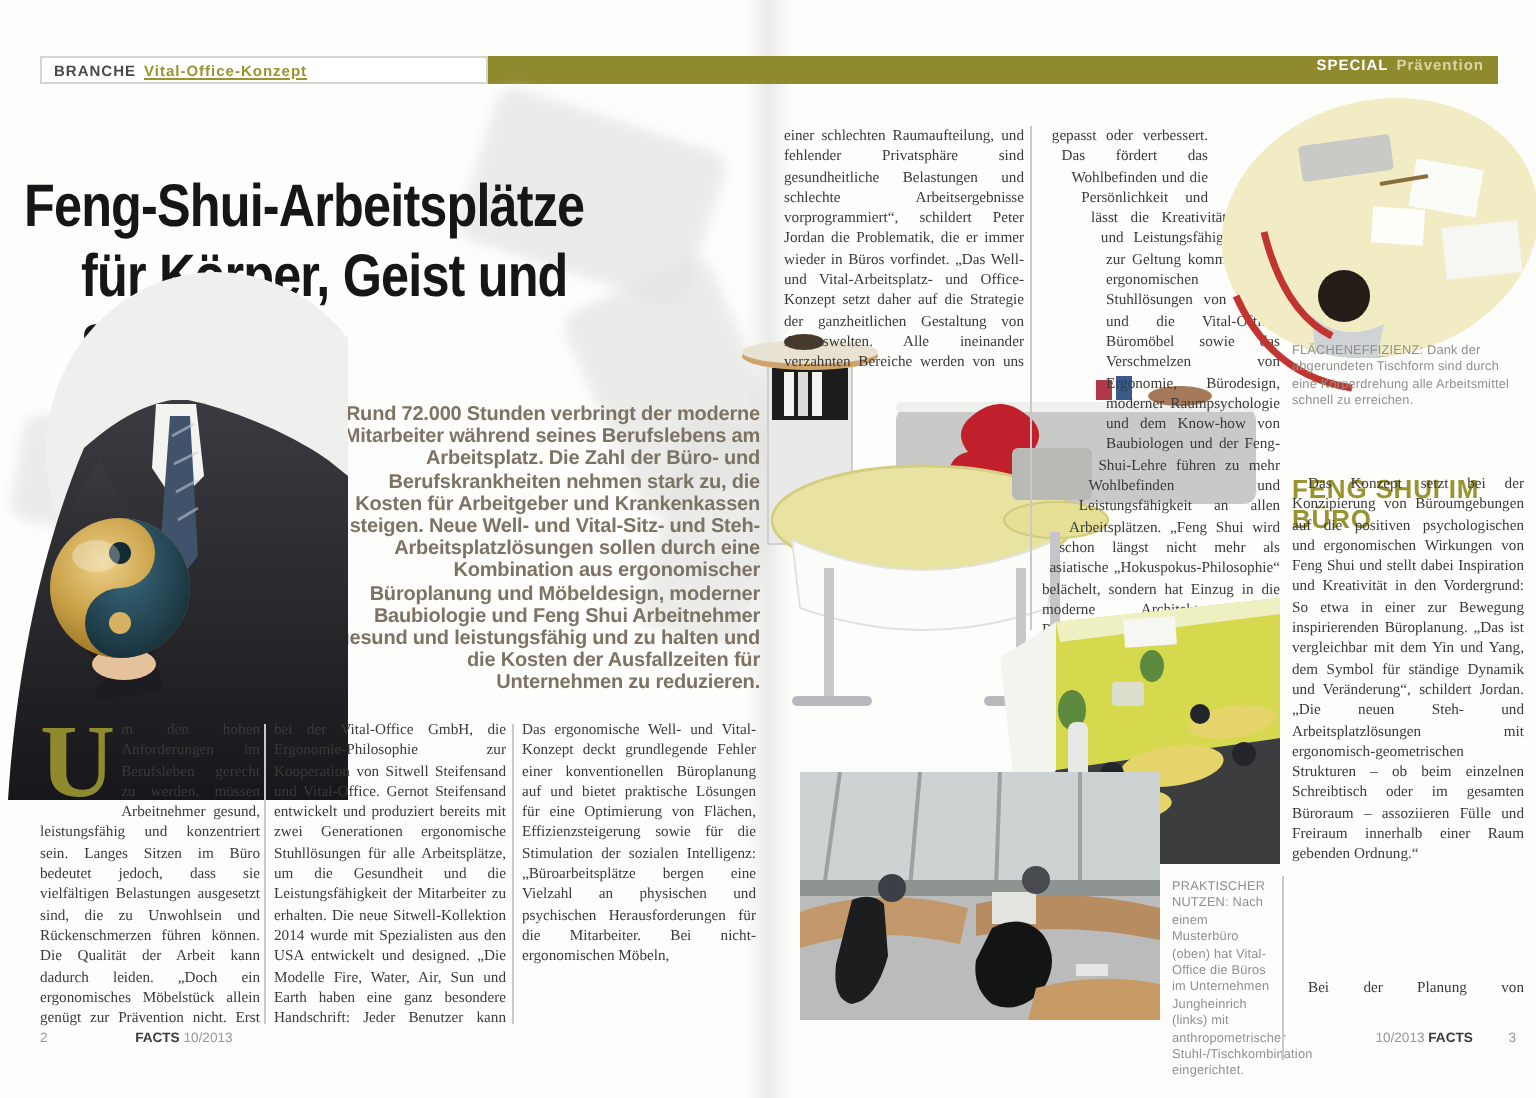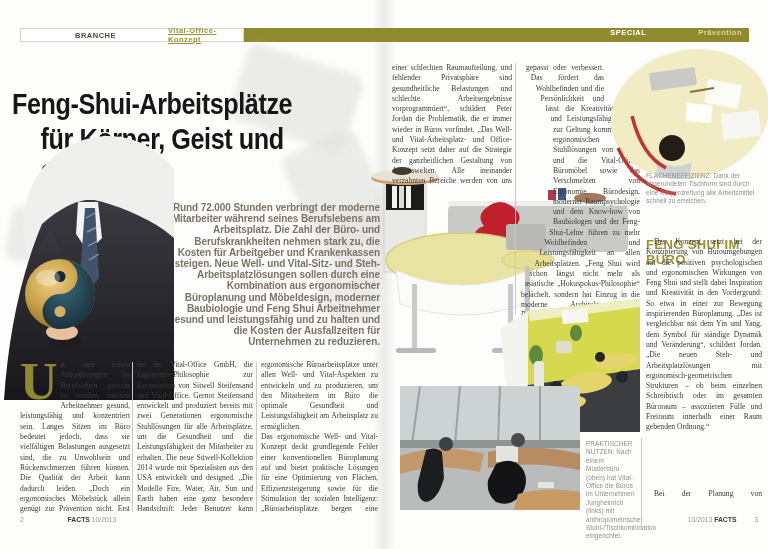--- a/index.html
+++ b/index.html
@@ -4,21 +4,21 @@
 <style>
   html,body{margin:0;padding:0;background:#e8e8e6;}
   .stage{position:relative;width:768px;height:549px;background:#fdfdfc;overflow:hidden;
          font-family:"Liberation Sans",sans-serif;color:#3a3937;}
   .abs{position:absolute;}
   
   .kicker-bar{left:20px;top:28px;width:729px;height:14px;background:#8f8a2e;display:flex;}
   .kicker-left{background:#fff;border:1px solid #d4d4ce;box-sizing:border-box;width:224px;height:14px;
                display:flex;align-items:center;gap:4px;padding:0 6px;}
   .kicker-right{flex:1;display:flex;align-items:flex-start;justify-content:flex-end;gap:4px;padding:0 7px;}
-  .kick{font-size:7.5px;font-weight:bold;letter-spacing:.5px;margin-left:48px;}
+  .kick{font-size:7.5px;font-weight:bold;letter-spacing:.5px;}
   .kick-dark{color:#4a4a46;}
   .kick-gold{color:#9a9430;font-weight:bold;text-decoration:underline;}
   .kick-white{color:#ffffff;}
   .kick-pale{color:#d9d6a4;font-weight:bold;}
   
   .headline{left:12px;top:86px;width:390px;font-weight:bold;color:#161616;
             font-size:30px;line-height:35px;transform:scaleX(.84);transform-origin:left top;letter-spacing:-.5px;}
   .headline .l2{margin-left:34px;}
   .intro{left:168px;top:202px;width:212px;text-align:right;font-size:10px;line-height:11.2px;
          color:#7d7365;font-weight:bold;letter-spacing:-.1px;}
@@ -114,21 +114,20 @@
   <div class="abs body-col" style="left:20px;top:360px;width:110px;height:155px;">
     <p><span class="dropcap">U</span><span>m den hohen Anforderungen im Berufsleben gerecht zu werden, müssen Arbeitnehmer gesund, leistungsfähig und konzentriert sein. Langes Sitzen im Büro bedeutet jedoch, dass sie vielfältigen Belastungen ausgesetzt sind, die zu Unwohlsein und Rückenschmerzen führen können. Die Qualität der Arbeit kann dadurch leiden. „Doch ein ergonomisches Möbelstück allein genügt zur Prävention nicht. Erst wenn alles gut zusammenpasst – der Mensch selbst, die Objekte, die er benutzt und die Umgebung, in der er sich aufhält – kann Stress reduziert, und die Arbeit schneller und fehlerfreier erledigt werden“, erläutert Peter Jordan, Geschäftsführer</span></p>
   </div>
   <div class="abs vrule" style="left:132px;top:362px;height:150px;"></div>
   <div class="abs body-col" style="left:137px;top:360px;width:116px;height:155px;">
     <p>bei der Vital-Office GmbH, die Ergonomie-Philosophie zur Kooperation von Sitwell Steifensand und Vital-Office. Gernot Steifensand entwickelt und produziert bereits mit zwei Generationen ergonomische Stuhllösungen für alle Arbeitsplätze, um die Gesundheit und die Leistungsfähigkeit der Mitarbeiter zu erhalten. Die neue Sitwell-Kollektion 2014 wurde mit Spezialisten aus den USA entwickelt und designed. „Die Modelle Fire, Water, Air, Sun und Earth haben eine ganz besondere Handschrift: Jeder Benutzer kann sofort die ergonomischen Eigenschaften spüren“, erklärt Gernot Steifensand.</p>
 
   </div>
   <div class="abs vrule" style="left:256px;top:362px;height:150px;"></div>
   <div class="abs body-col" style="left:261px;top:360px;width:117px;height:155px;">
-    <p>ergonomische Büroarbeitsplätze unter allen Well- und Vital-Aspekten zu entwickeln und zu produzieren, um den Mitarbeitern im Büro die optimale Gesundheit und Leistungsfähigkeit am Arbeitsplatz zu ermöglichen.</p>
     <p>Das ergonomische Well- und Vital-Konzept deckt grundlegende Fehler einer konventionellen Büroplanung auf und bietet praktische Lösungen für eine Optimierung von Flächen, Effizienzsteigerung sowie für die Stimulation der sozialen Intelligenz: „Büroarbeitsplätze bergen eine Vielzahl an physischen und psychischen Herausforderungen für die Mitarbeiter. Bei nicht-ergonomischen Möbeln,</p>
   </div>
 
   <div class="abs footer" style="left:20px;top:516px;width:220px;">
     <span>2</span>
     <span style="display:inline-block;width:40px;"></span>
     <b>FACTS</b>
     <span>10/2013</span>
   </div>
 

